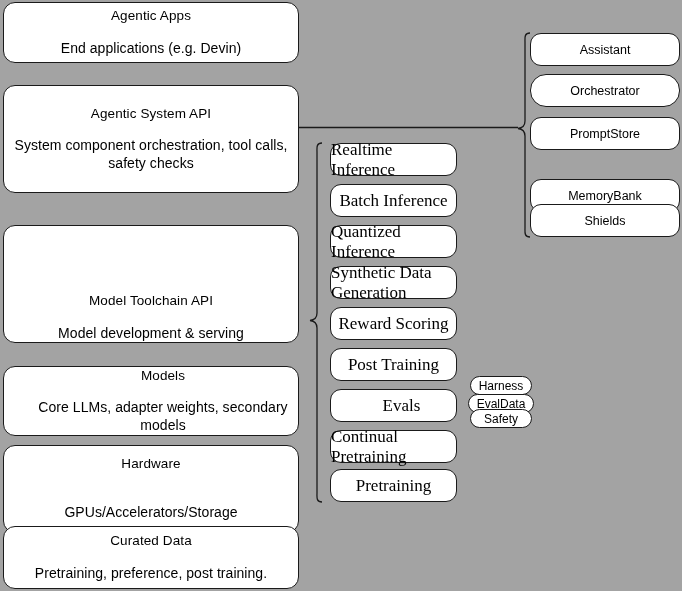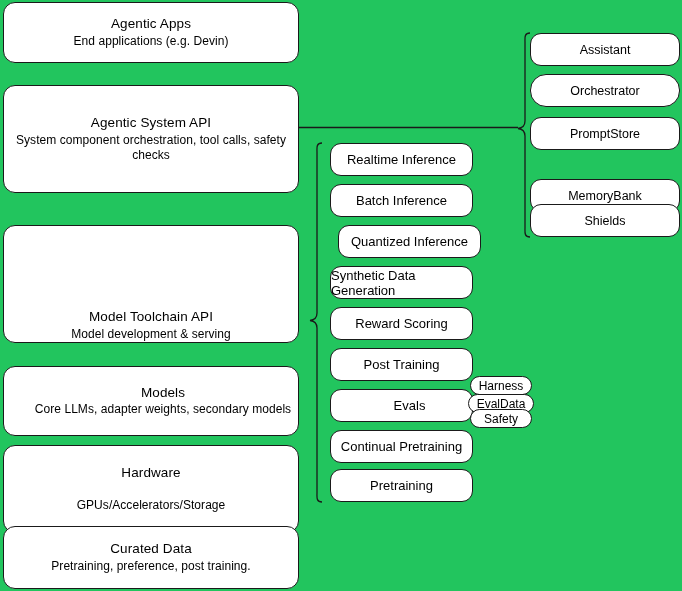--- a/index.html
+++ b/index.html
@@ -8,21 +8,21 @@
     background: #ffffff;
   }
   body {
     font-family: "Liberation Sans", sans-serif;
     color: #000000;
   }
   #canvas {
     position: relative;
     width: 682px;
     height: 591px;
-    background: #22c55e;
+    background: #a3a3a3;
     overflow: hidden;
   }
   .rbox {
     position: absolute;
     box-sizing: border-box;
     border: 1.3px solid #1a1a1a;
     border-radius: 12px;
     background: #ffffff;
     display: flex;
     flex-direction: column;
@@ -30,38 +30,39 @@
     justify-content: center;
     text-align: center;
     line-height: 1.25;
   }
   .layer-title {
     font-size: 13.5px;
     color: #000;
     letter-spacing: 0.1px;
   }
   .layer-sub {
-    font-size: 12px;
+    font-size: 14px;
     color: #000;
-    margin-top: 1px;
+    margin-top: 15px;
     letter-spacing: 0.05px;
   }
   .mid-box {
     position: absolute;
     box-sizing: border-box;
     border: 1.3px solid #1a1a1a;
     border-radius: 11px;
     background: #ffffff;
     display: flex;
     align-items: center;
     justify-content: center;
-    font-size: 13px;
+    font-size: 17px;
     left: 330px;
-    width: 143px;
+    width: 127px;
     height: 33px;
+    font-family: Liberation Serif, serif;
   }
   .right-box {
     position: absolute;
     box-sizing: border-box;
     border: 1.3px solid #1a1a1a;
     border-radius: 11px;
     background: #ffffff;
     display: flex;
     align-items: center;
     justify-content: center;
@@ -152,21 +153,21 @@
              L 525,228
              C 525,232 524,237 530,237"></path>
   </svg>
 
   <div class="mid-box" style="top:143px;">
     <span>Realtime Inference</span>
   </div>
   <div class="mid-box" style="top:184px;">
     <span>Batch Inference</span>
   </div>
-  <div class="mid-box" style="top:225px;margin-left:8px;">
+  <div class="mid-box" style="top:225px;">
     <span>Quantized Inference</span>
   </div>
   <div class="mid-box" style="top:266px;">
     <span>Synthetic Data Generation</span>
   </div>
   <div class="mid-box" style="top:307px;">
     <span>Reward Scoring</span>
   </div>
   <div class="mid-box" style="top:348px;">
     <span>Post Training</span>

